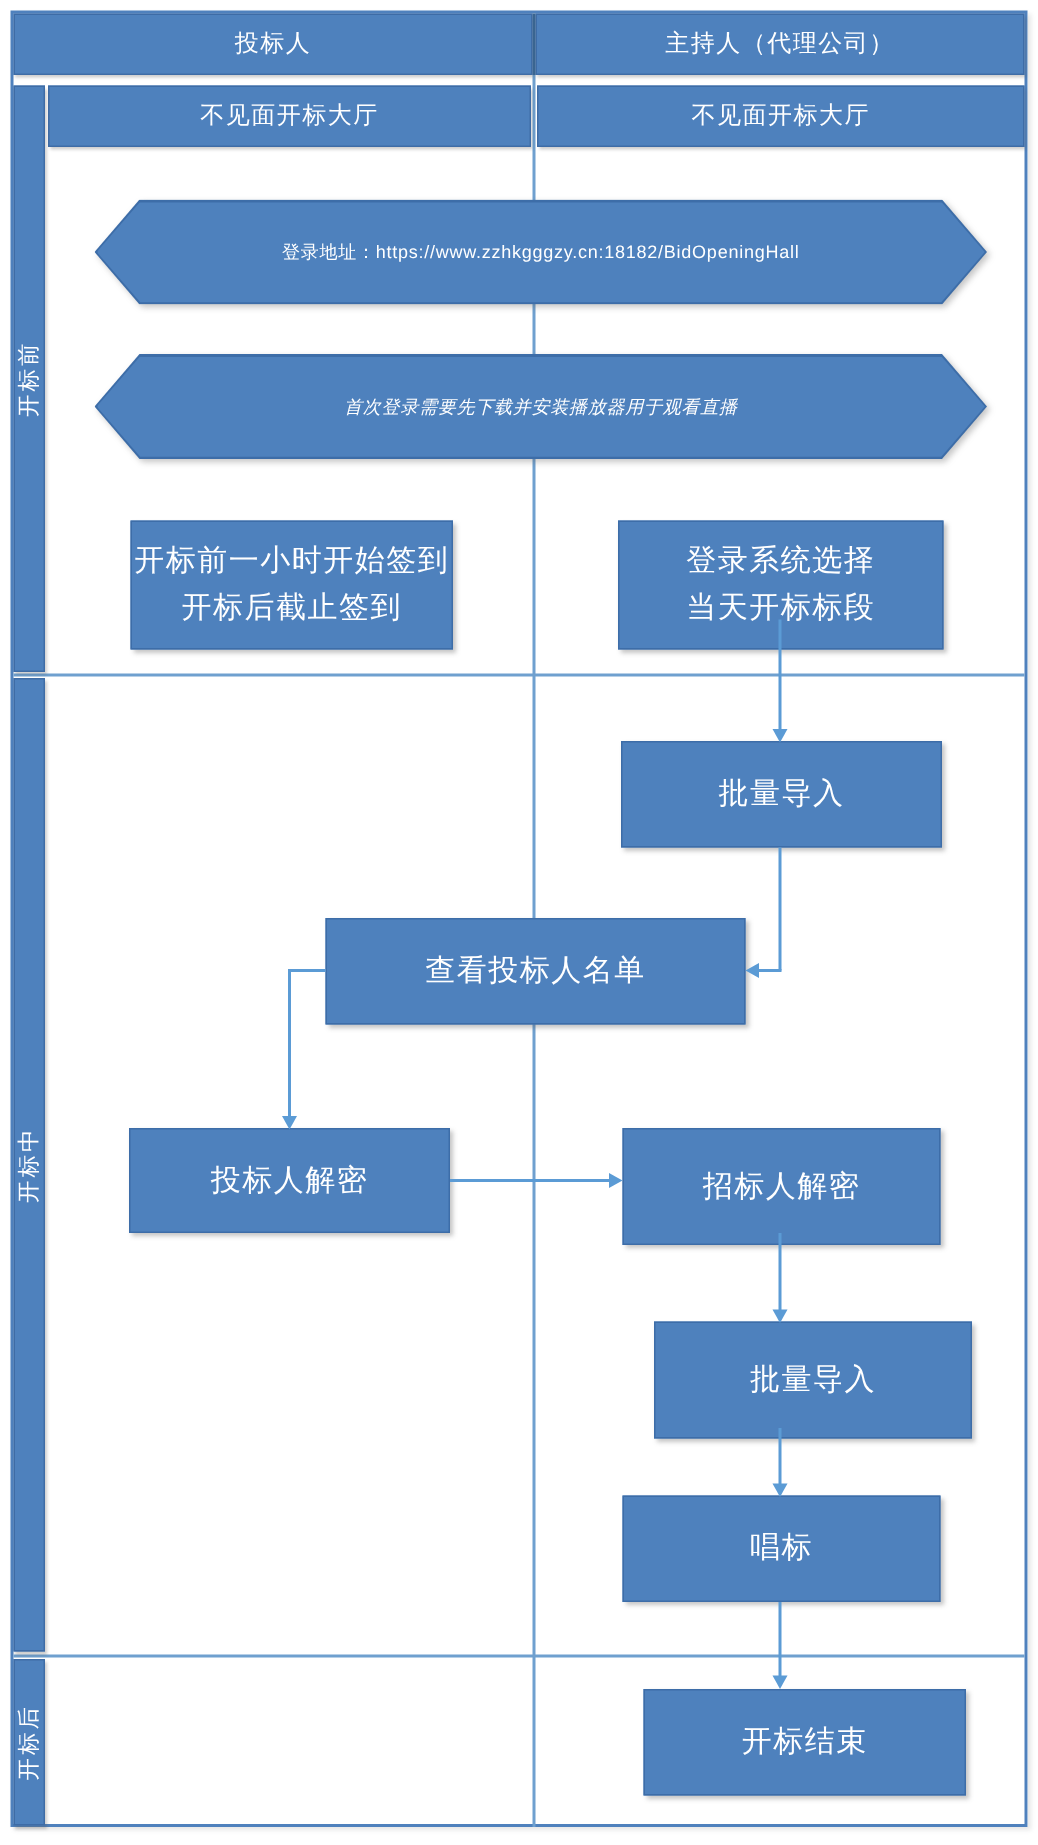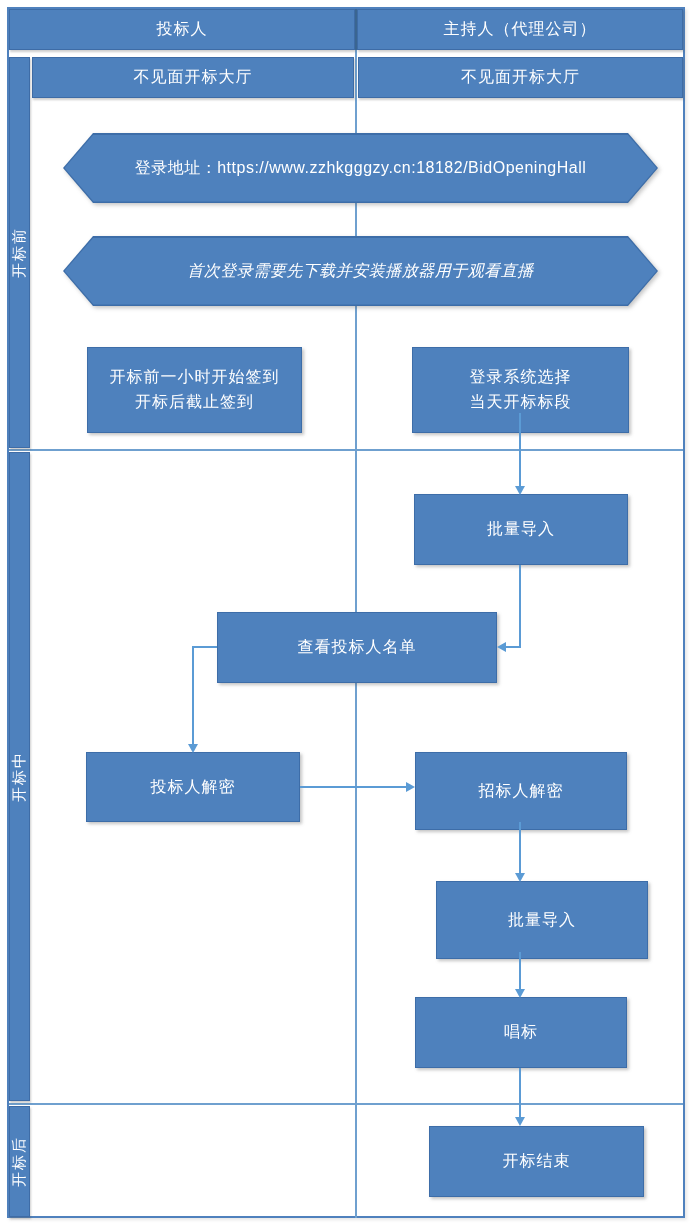--- a/index.html
+++ b/index.html
@@ -24,30 +24,30 @@
     color:#fff;display:flex;align-items:center;justify-content:center;
     font-size:16px;z-index:2;letter-spacing:1px;
   }
   .band-sep{background:#3a6590;z-index:3;}
   .phase .rot{transform:rotate(-90deg);white-space:nowrap;font-size:15px;letter-spacing:2px;}
   
   .node{
     background:#4e81bd;border:1px solid #3d6da8;box-sizing:border-box;
     box-shadow:2px 2px 3px rgba(90,90,90,.35);
     color:#fff;display:flex;flex-direction:column;align-items:center;justify-content:center;
-    font-size:16px;line-height:1.55;letter-spacing:1px;z-index:2;text-align:center;
+    font-size:20px;line-height:1.55;letter-spacing:1px;z-index:2;text-align:center;
   }
   
   .hex{z-index:2;filter:drop-shadow(2px 2px 2px rgba(90,90,90,.35));}
   .hex-outer{position:absolute;inset:0;background:#3d6da8;
     clip-path:polygon(30px 0,calc(100% - 30px) 0,100% 50%,calc(100% - 30px) 100%,30px 100%,0 50%);}
   .hex-inner{position:absolute;inset:1.5px;background:#4e81bd;
     clip-path:polygon(29px 0,calc(100% - 29px) 0,100% 50%,calc(100% - 29px) 100%,29px 100%,0 50%);
     display:flex;align-items:center;justify-content:center;
-    color:#fff;font-size:16px;letter-spacing:.5px;text-align:center;}
+    color:#fff;font-size:12px;letter-spacing:.5px;text-align:center;}
   
   .conn{background:#5b9bd5;z-index:3;}
   .arrow{width:0;height:0;z-index:3;}
   .arrow-down{border-left:5px solid transparent;border-right:5px solid transparent;border-top:9px solid #5b9bd5;}
   .arrow-left{border-top:5px solid transparent;border-bottom:5px solid transparent;border-right:9px solid #5b9bd5;}
   .arrow-right{border-top:5px solid transparent;border-bottom:5px solid transparent;border-left:9px solid #5b9bd5;}
 </style>
 </head>
 <body>
 

